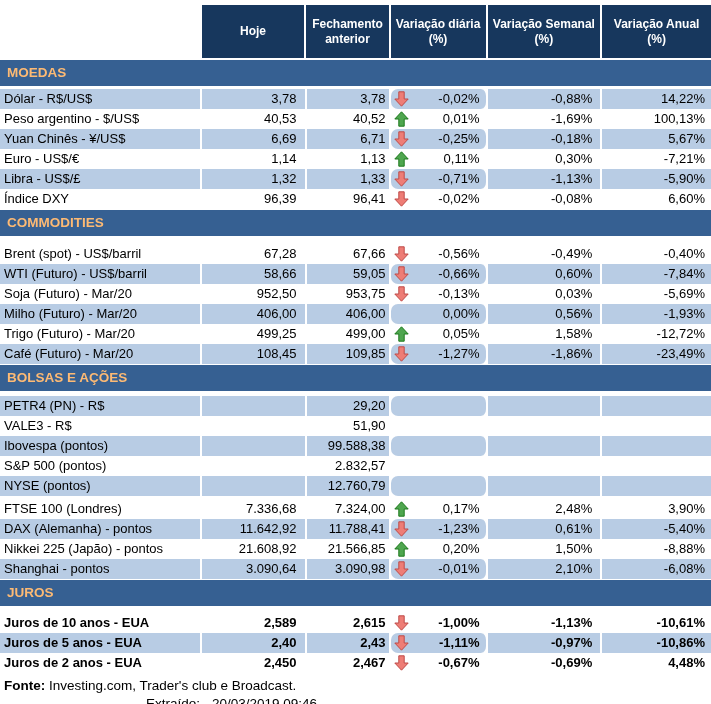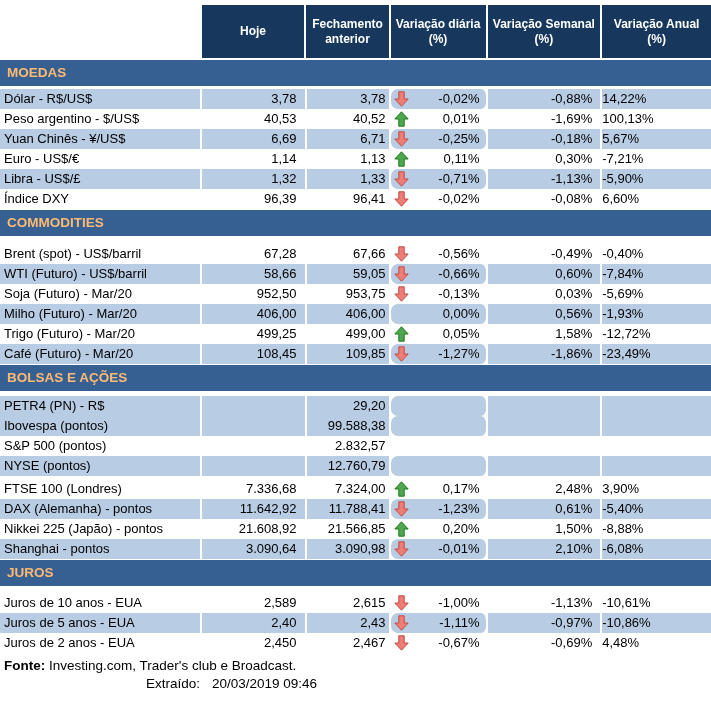--- a/index.html
+++ b/index.html
@@ -23,35 +23,35 @@
   .c4{width:116px;}
   .c5{width:110px;}
 
   
   .section-bar{background:#366092;color:#fdba74;font-weight:bold;font-size:13.5px;
                height:26px;line-height:26px;padding-left:7px;box-sizing:border-box;
                margin-top:1px;}
   .section .rows{margin-top:3px;}
   .section.s1 .rows{margin-top:8px;}
   .section.s2 .rows{margin-top:5px;}
-  .section.s3 .rows{margin-top:7px;}
+  .section.s3 .rows{margin-top:7px;font-weight:bold;}
 
   
   .row{display:flex;height:20px;line-height:20px;font-size:13px;}
   .row.gap-after{margin-bottom:3px;}
   .row .cell{box-sizing:border-box;border-right:2px solid #fff;
              overflow:hidden;white-space:nowrap;background:transparent;}
   .row .cell.c5{border-right:none;}
   .row.shaded .cell{background:#B8CCE4;}
   .cell.c0{padding-left:4px;}
   .cell.c1{text-align:right;padding-right:8px;}
   .cell.c2{text-align:right;padding-right:3px;}
   .cell.c3{text-align:right;padding-right:6px;position:relative;border-radius:7px;}
   .cell.c4{text-align:right;padding-right:8px;}
-  .cell.c5{text-align:left;padding-right:6px;}
+  .cell.c5{text-align:right;padding-right:6px;}
   .arrow{position:absolute;left:3px;top:2px;width:15px;height:16px;}
 
   
   .footer{margin-top:5px;font-size:13.5px;}
   .fonte-line{padding-left:4px;}
   .extraido-line{padding-left:146px;margin-top:3px;}
   .extraido-line .dt{margin-left:12px;}
 </style>
 </head>
 <body>
@@ -200,20 +200,28 @@
         <div class="section-bar">BOLSAS E AÇÕES</div>
         <div class="rows">
           <div class="row shaded">
             <div class="cell c0"><span>PETR4 (PN) - R$</span></div>
             <div class="cell c1"><span></span></div>
             <div class="cell c2"><span>29,20</span></div>
             <div class="cell c3"><span></span></div>
             <div class="cell c4"><span></span></div>
             <div class="cell c5"><span></span></div>
           </div>
+          <div class="row">
+            <div class="cell c0"><span>VALE3 - R$</span></div>
+            <div class="cell c1"><span></span></div>
+            <div class="cell c2"><span>51,90</span></div>
+            <div class="cell c3"><span></span></div>
+            <div class="cell c4"><span></span></div>
+            <div class="cell c5"><span></span></div>
+          </div>
           <div class="row shaded">
             <div class="cell c0"><span>Ibovespa (pontos)</span></div>
             <div class="cell c1"><span></span></div>
             <div class="cell c2"><span>99.588,38</span></div>
             <div class="cell c3"><span></span></div>
             <div class="cell c4"><span></span></div>
             <div class="cell c5"><span></span></div>
           </div>
           <div class="row">
             <div class="cell c0"><span>S&amp;P 500 (pontos)</span></div>

